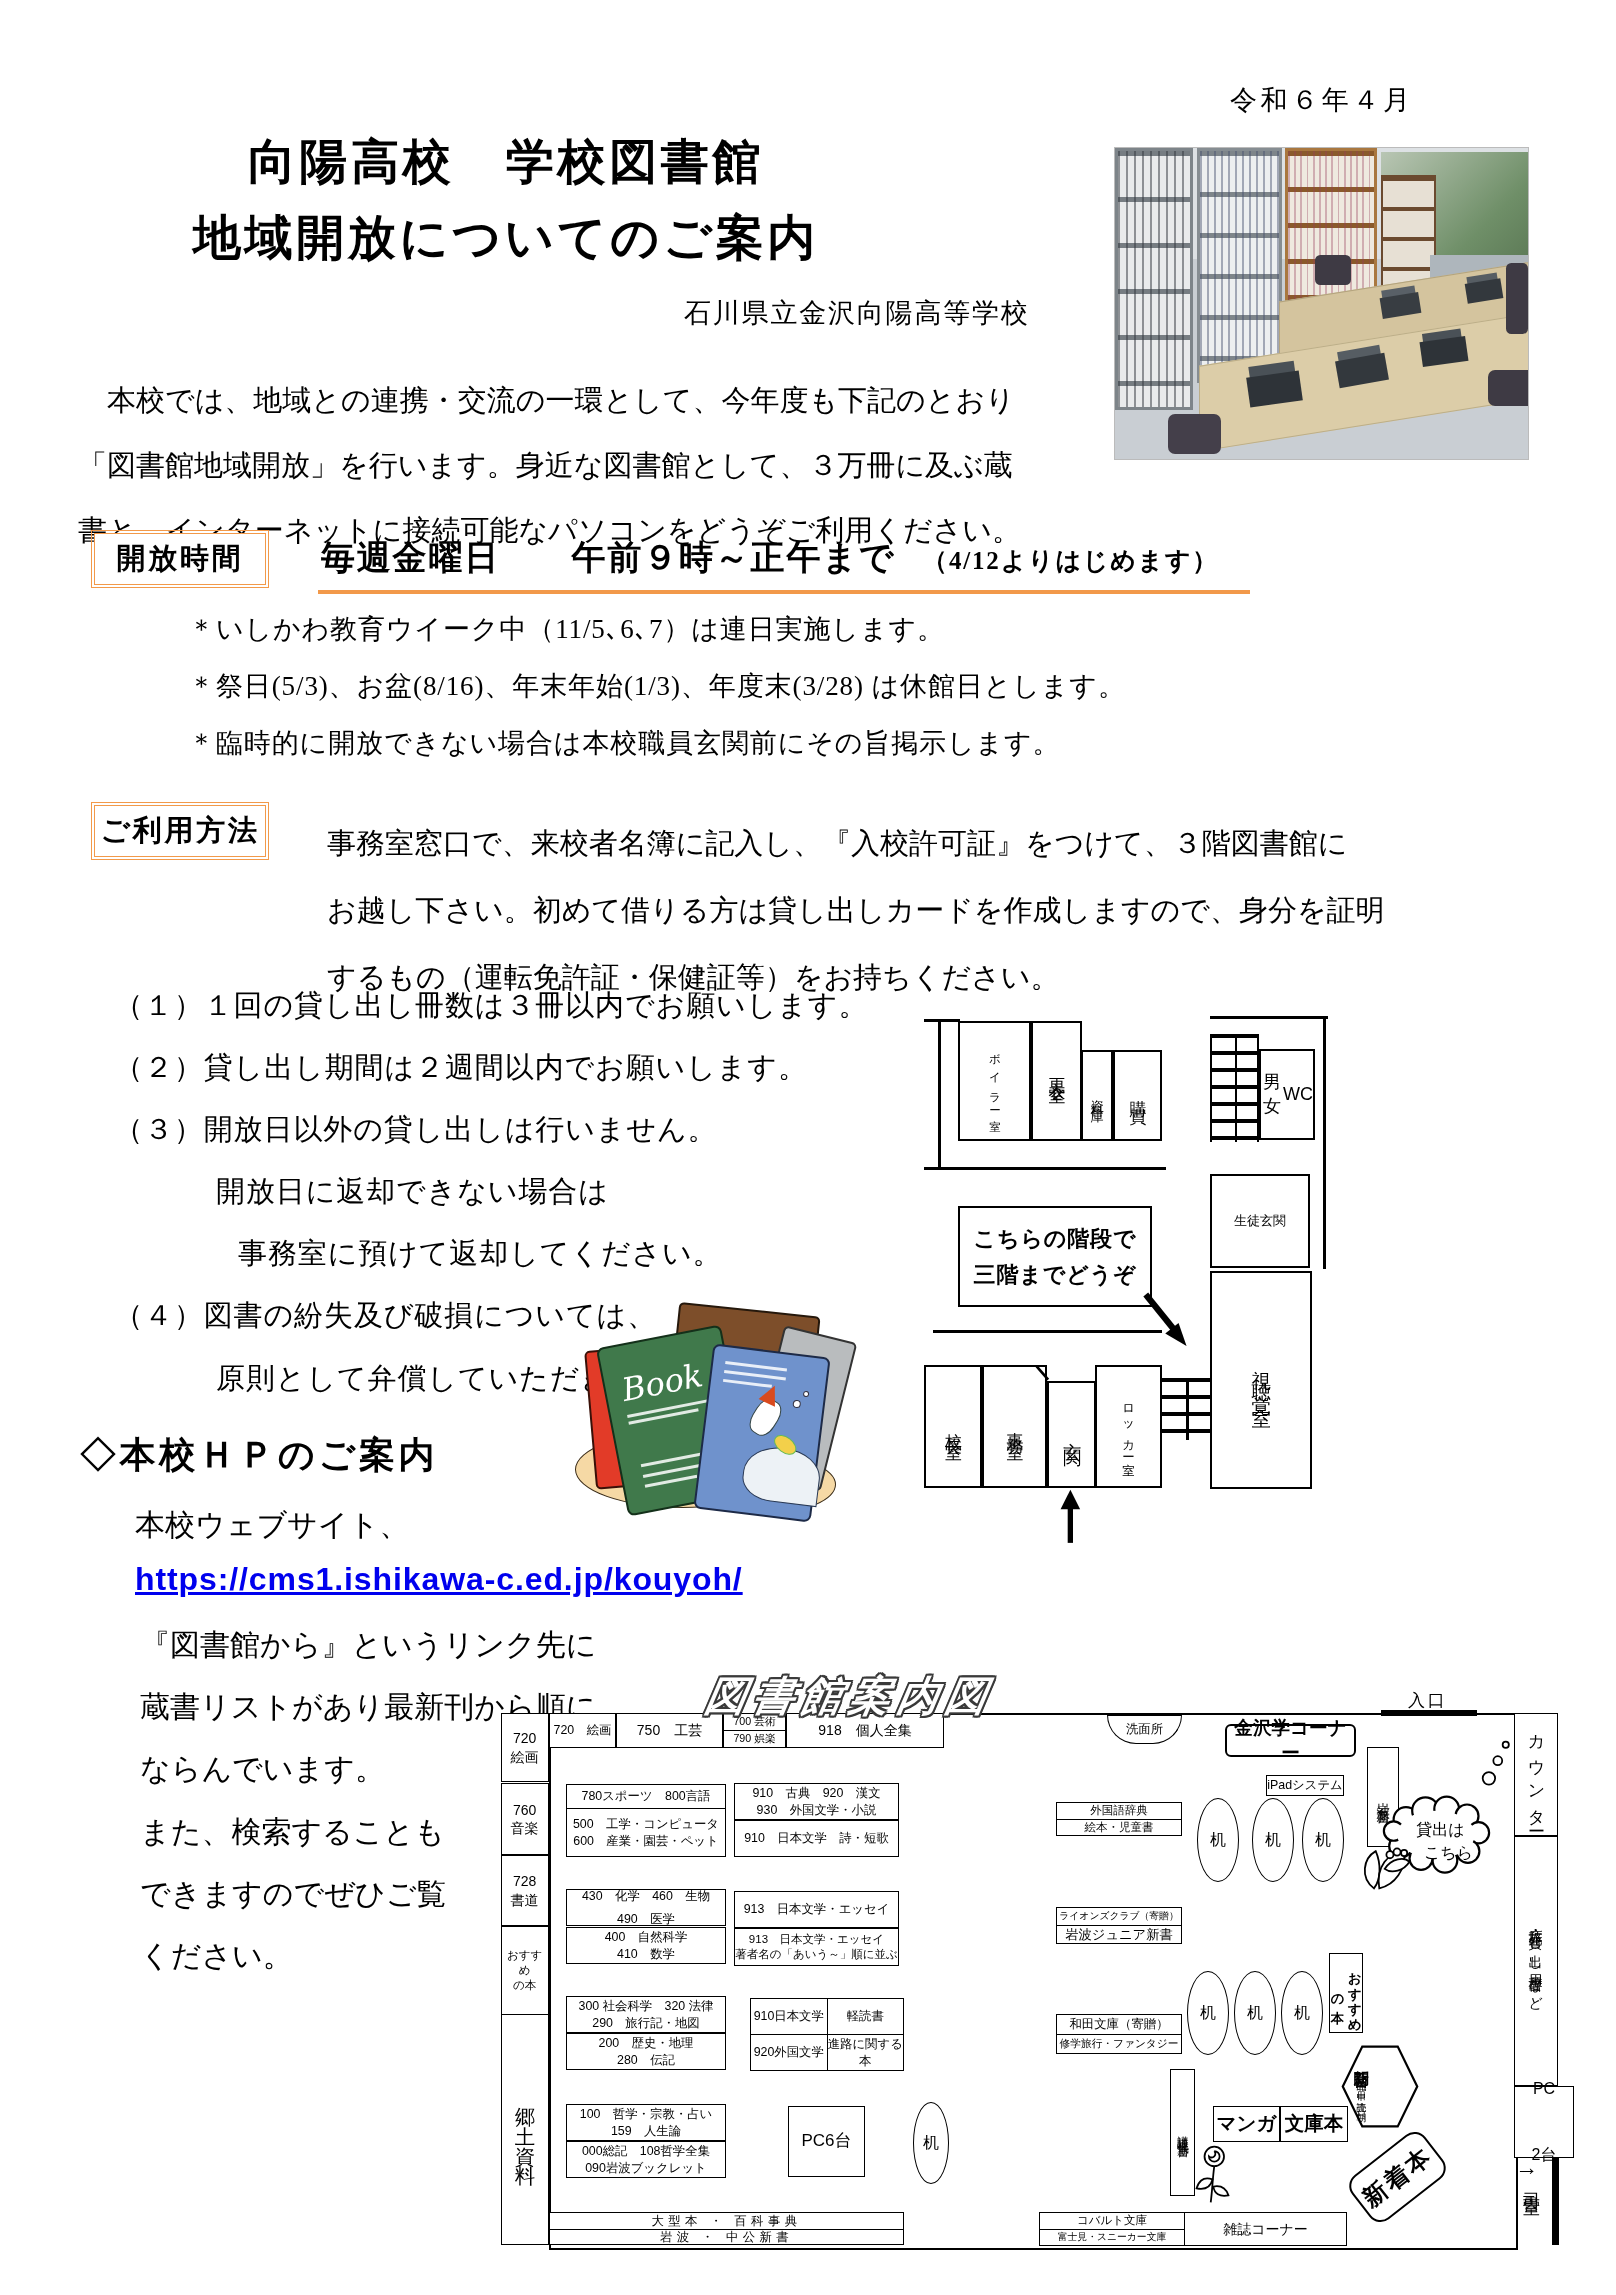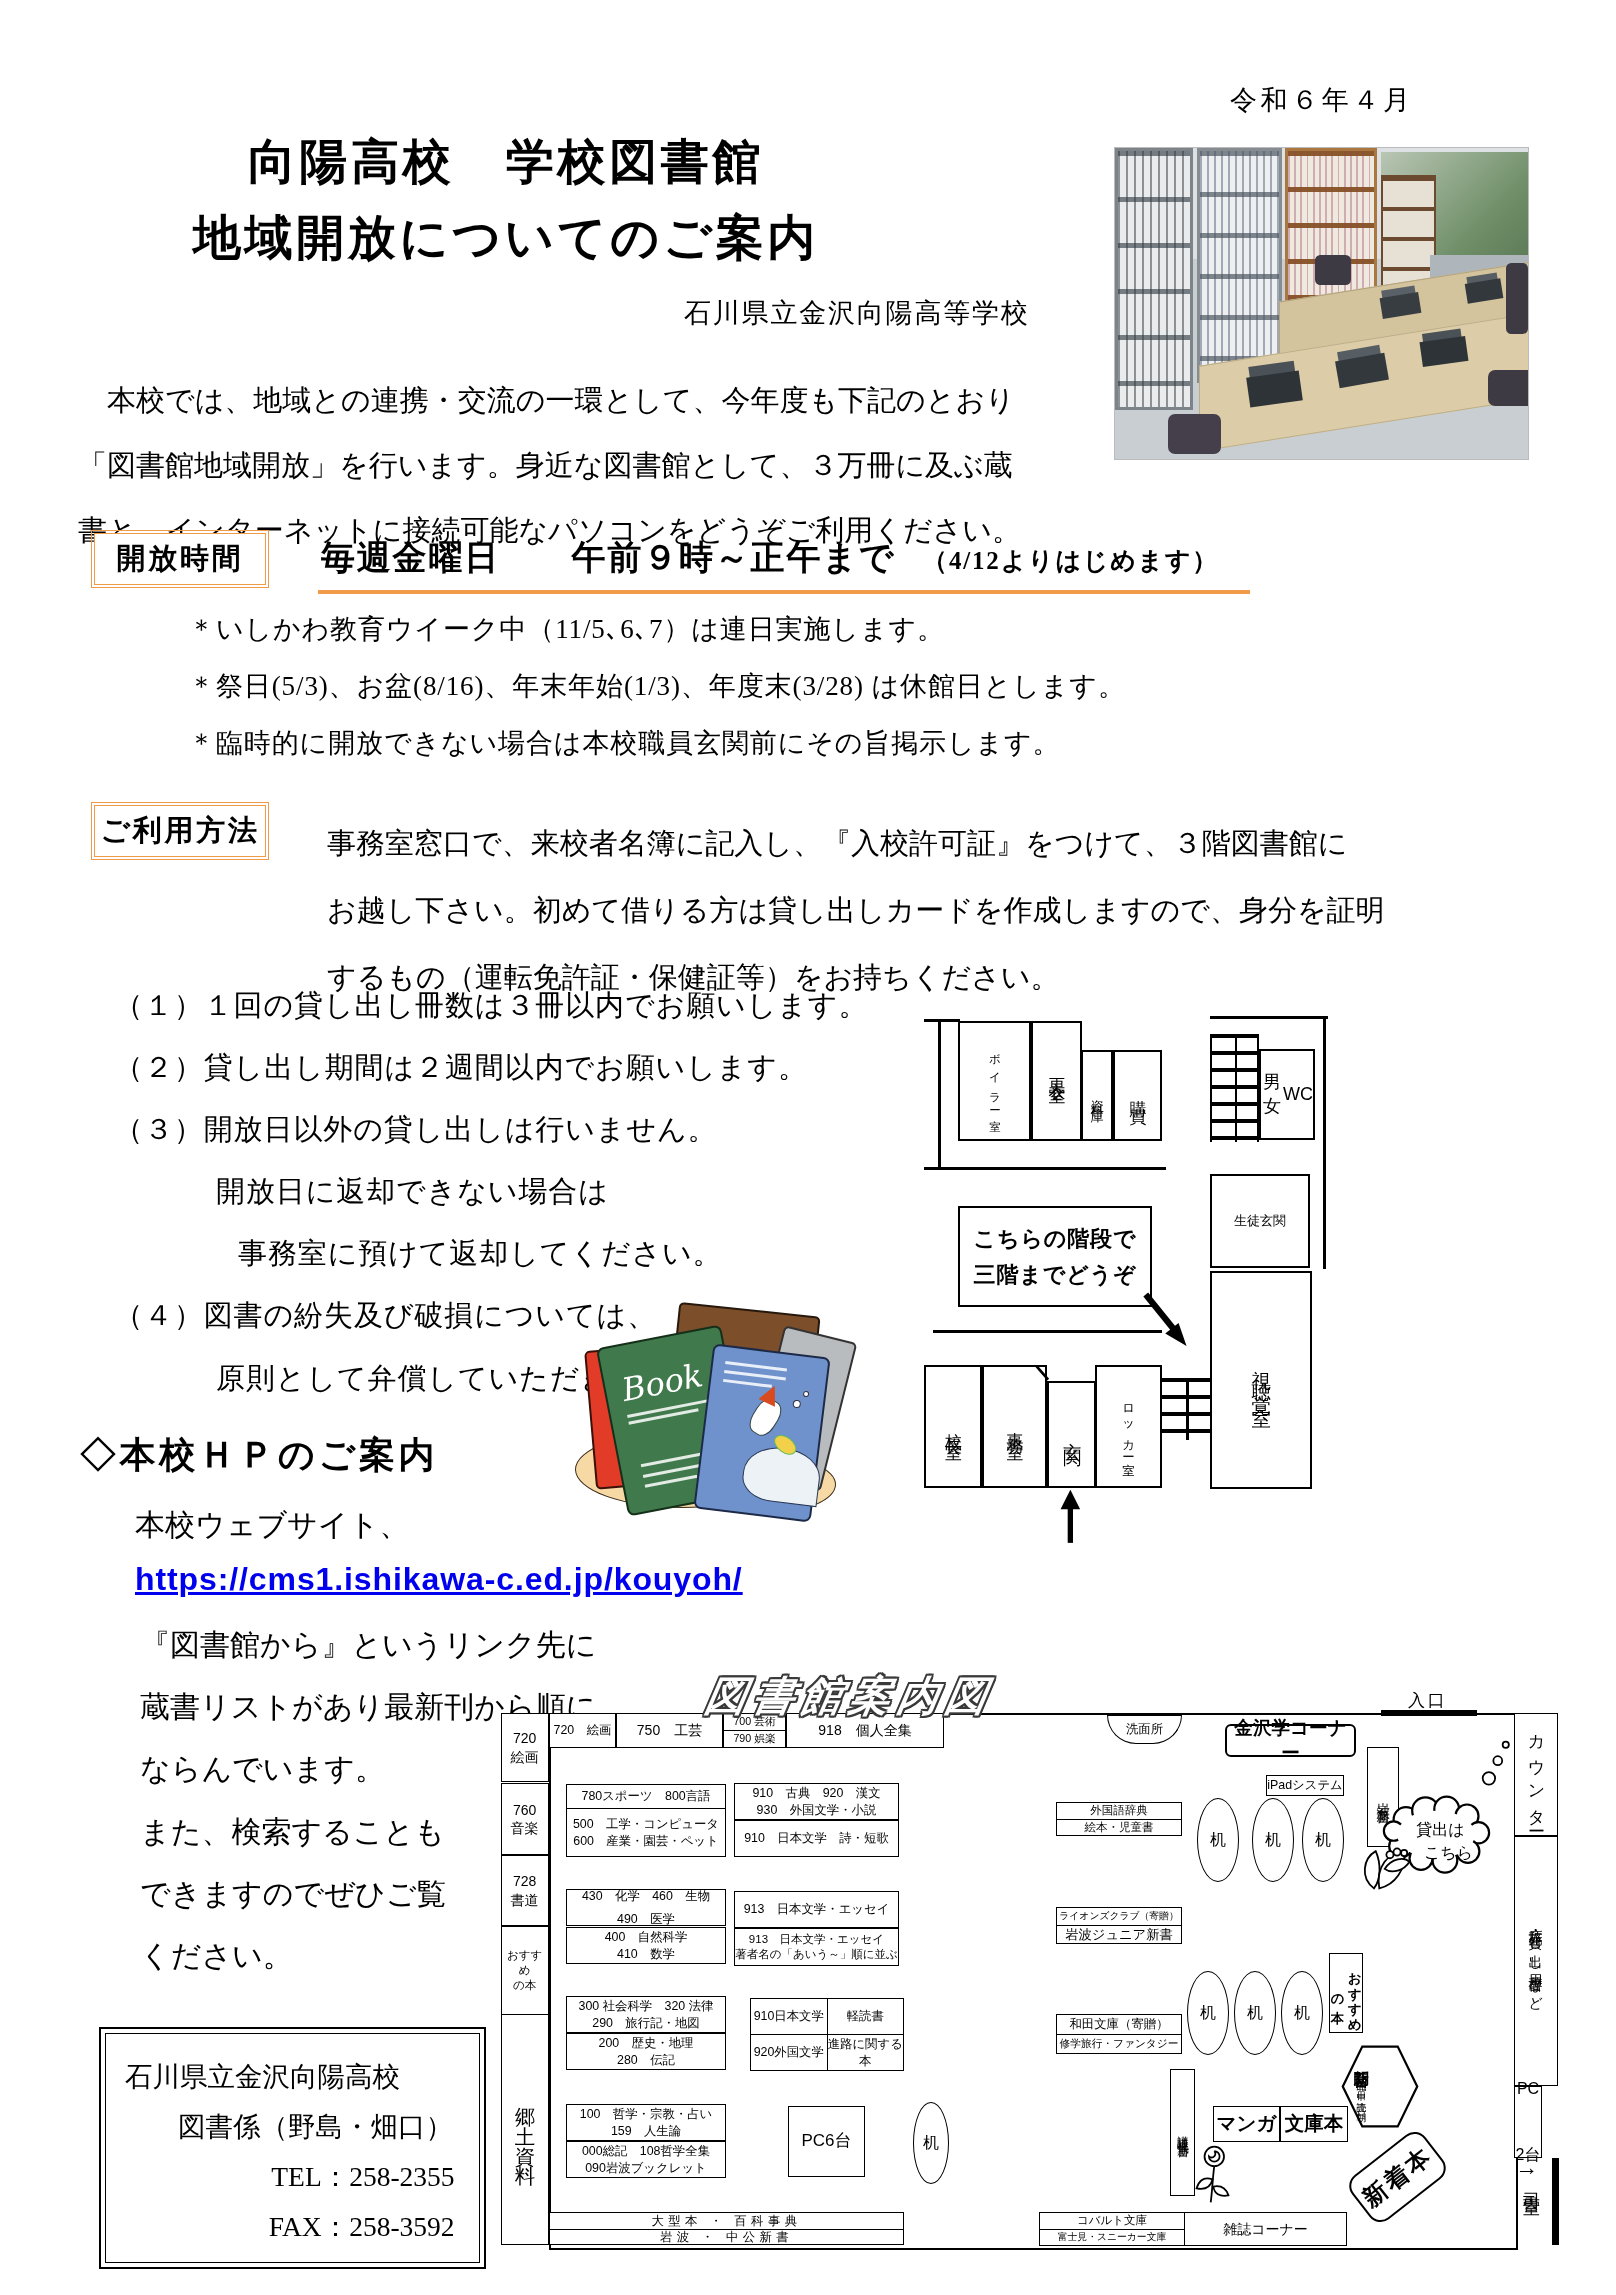--- a/index.html
+++ b/index.html
@@ -177,28 +177,20 @@
       <div class="bookline" style="left:12.4px;top:32px;width:49px;"></div>
       <div class="abs" style="left:43px;top:93px;width:75px;height:53px;background:#edf2f6;border:1.8px solid #2a3a55;border-radius:50% 50% 0 40%;"></div>
       <div class="abs" style="left:46px;top:46px;width:23px;height:36px;background:#fff;border:1.8px solid #344;border-radius:40%;transform:rotate(25deg);"></div>
       <div class="abs" style="left:52px;top:32px;width:0;height:0;border-left:9px solid transparent;border-right:9px solid transparent;border-bottom:19.5px solid #d94a1e;transform:rotate(18deg);"></div>
       <div class="abs" style="left:69px;top:82px;width:23px;height:14px;background:#f3d04a;border:1.8px solid #6b5;border-radius:50%;transform:rotate(30deg);"></div>
       <div class="abs" style="left:84px;top:44px;width:6.2px;height:6.2px;background:#fff;border:0.9px solid #334;border-radius:50%;"></div>
       <div class="abs" style="left:93px;top:34px;width:4.4px;height:4.4px;background:#fff;border:0.9px solid #334;border-radius:50%;"></div>
     </div>
   </div>
 
-  <div class="abs" id="contact">
-    <div class="inner">
-      <div>石川県立金沢向陽高校</div>
-      <div class="l2">図書係（野島・畑口）</div>
-      <div class="l3">TEL：258-2355</div>
-      <div class="l4">FAX：258-3592</div>
-    </div>
-  </div>
 
   <div class="abs" id="floorplan">
     <div class="wall" style="left:0;top:7px;width:36px;height:2.7px;"></div>
     <div class="wall" style="left:14px;top:7px;width:2.7px;height:149px;"></div>
     <div class="wall" style="left:0;top:155px;width:242px;height:2.7px;"></div>
     <div class="wall" style="left:286px;top:4.4px;width:118px;height:2.7px;"></div>
     <div class="wall" style="left:399px;top:4.4px;width:2.7px;height:253px;"></div>
     <div class="wall" style="left:9px;top:318px;width:229px;height:2.7px;"></div>
     <div id="rooms">
         <div class="fr vert" style="left: 34px; top: 9px; width: 73px; height: 120px; font-size: 11.5px; letter-spacing: 7px;">
@@ -291,21 +283,21 @@
         </div>
         <div class="mb b3" style="left: 728px; top: 55px; width: 131px; height: 33px; font-size: 18.6px; font-weight: bold; border-radius: 6px;">
           <div class="ln">金沢学コーナー</div>
         </div>
         <div class="mb vert" style="left: 1017px; top: 44px; width: 44px; height: 123px; font-size: 17px; letter-spacing: 5.3px;">
           <div class="ln">カウンター</div>
         </div>
         <div class="mb vert" style="left: 1017px; top: 167px; width: 44px; height: 250px; font-size: 14px; letter-spacing: 1.8px;">
           <div class="ln">広辞苑・貸し出し用辞書など</div>
         </div>
-        <div class="mb " style="left: 1017px; top: 417px; width: 28px; height: 72px; font-size: 16px; gap: 45px;">
+        <div class="mb " style="left: 1017px; top: 417px; width: 60px; height: 72px; font-size: 16px; gap: 45px;">
           <div class="ln">PC</div>
           <div class="ln">2台</div>
         </div>
         <div class="mb vert" style="left: 870px; top: 78px; width: 32px; height: 100px; font-size: 13.3px; letter-spacing: 2.7px;">
           <div class="ln">岩波新書</div>
         </div>
         <div class="mb " style="left: 769px; top: 106px; width: 78px; height: 21px; font-size: 12.4px;">
           <div class="ln">iPadシステム</div>
         </div>
         <div class="mb " style="left: 69px; top: 115px; width: 160px; height: 25px; font-size: 12.4px;">

